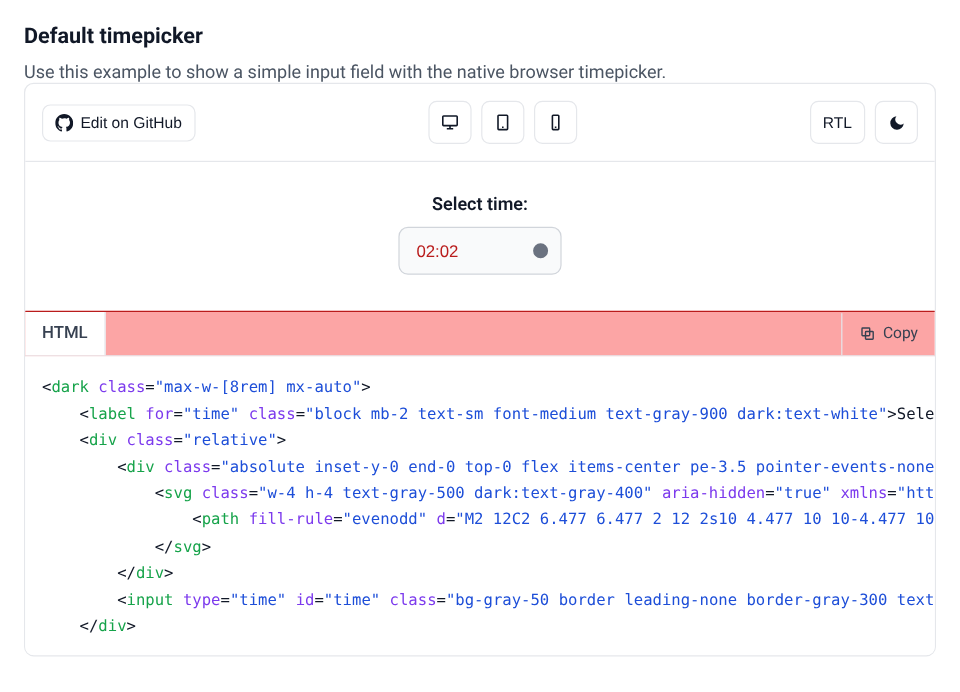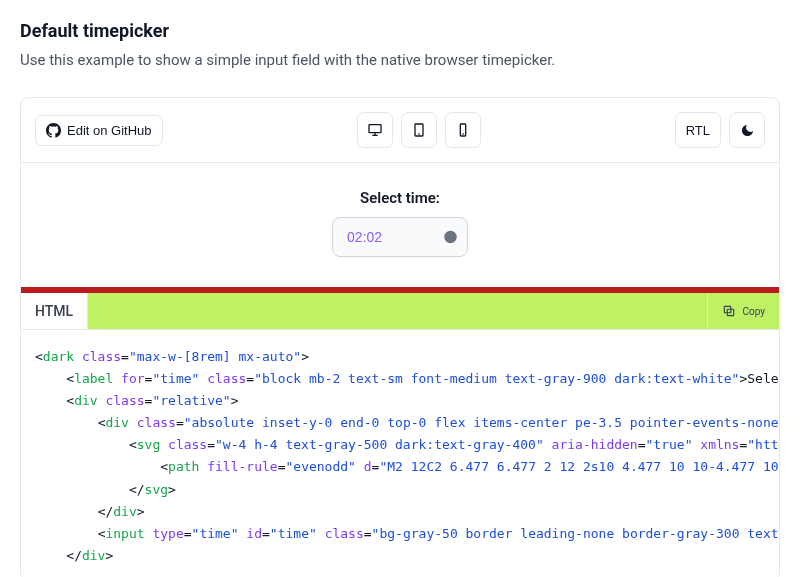--- a/index.html
+++ b/index.html
@@ -12,21 +12,20 @@
   }
   h2.title {
     font-size: 18px;
     font-weight: 700;
     margin-bottom: 10px;
     color: #111827;
   }
   p.desc {
     font-size: 15px;
     color: #4b5563;
-    margin-bottom: 28px;
   }
   .panel {
     border: 1px solid #e5e7eb;
     border-radius: 8px;
     overflow: hidden;
   }
   .toolbar {
     display: flex;
     align-items: center;
     padding: 14px 14px;
@@ -71,51 +70,51 @@
     display: inline-block;
   }
   .time-input {
     width: 136px;
     height: 40px;
     border: 1px solid #d1d5db;
     background: #f9fafb;
     border-radius: 8px;
     padding: 0 36px 0 14px;
     font-size: 14px;
-    color: #8b5cf6;
+    color: #b91c1c;
   }
   .time-icon {
     position: absolute;
     right: 10px;
     top: 50%;
     transform: translateY(-50%);
     color: #6b7280;
   }
   .code-tabs {
     display: flex;
     align-items: center;
-    border-top: 6px solid #b91c1c;
+    border-top: 1px solid #b91c1c;
     border-bottom: 1px solid #e5e7eb;
-    background: #bef264;
+    background: #fca5a5;
   }
   .code-tab {
     padding: 10px 14px;
     font-size: 14px;
     font-weight: 500;
     color: #374151;
     background: #fff;
     border-right: 1px solid #e5e7eb;
     cursor: pointer;
   }
   .code-tabs-spacer { flex: 1; }
   .copy-btn {
     display: inline-flex;
     align-items: center;
     gap: 6px;
-    font-size: 10px;
+    font-size: 13px;
     color: #374151;
     padding: 10px 14px;
     cursor: pointer;
     border-left: 1px solid #e5e7eb;
   }
   .code-block {
     background: #fff;
     font-family: ui-monospace, SFMono-Regular, Menlo, Consolas, monospace;
     font-size: 13px;
     line-height: 1.7;

